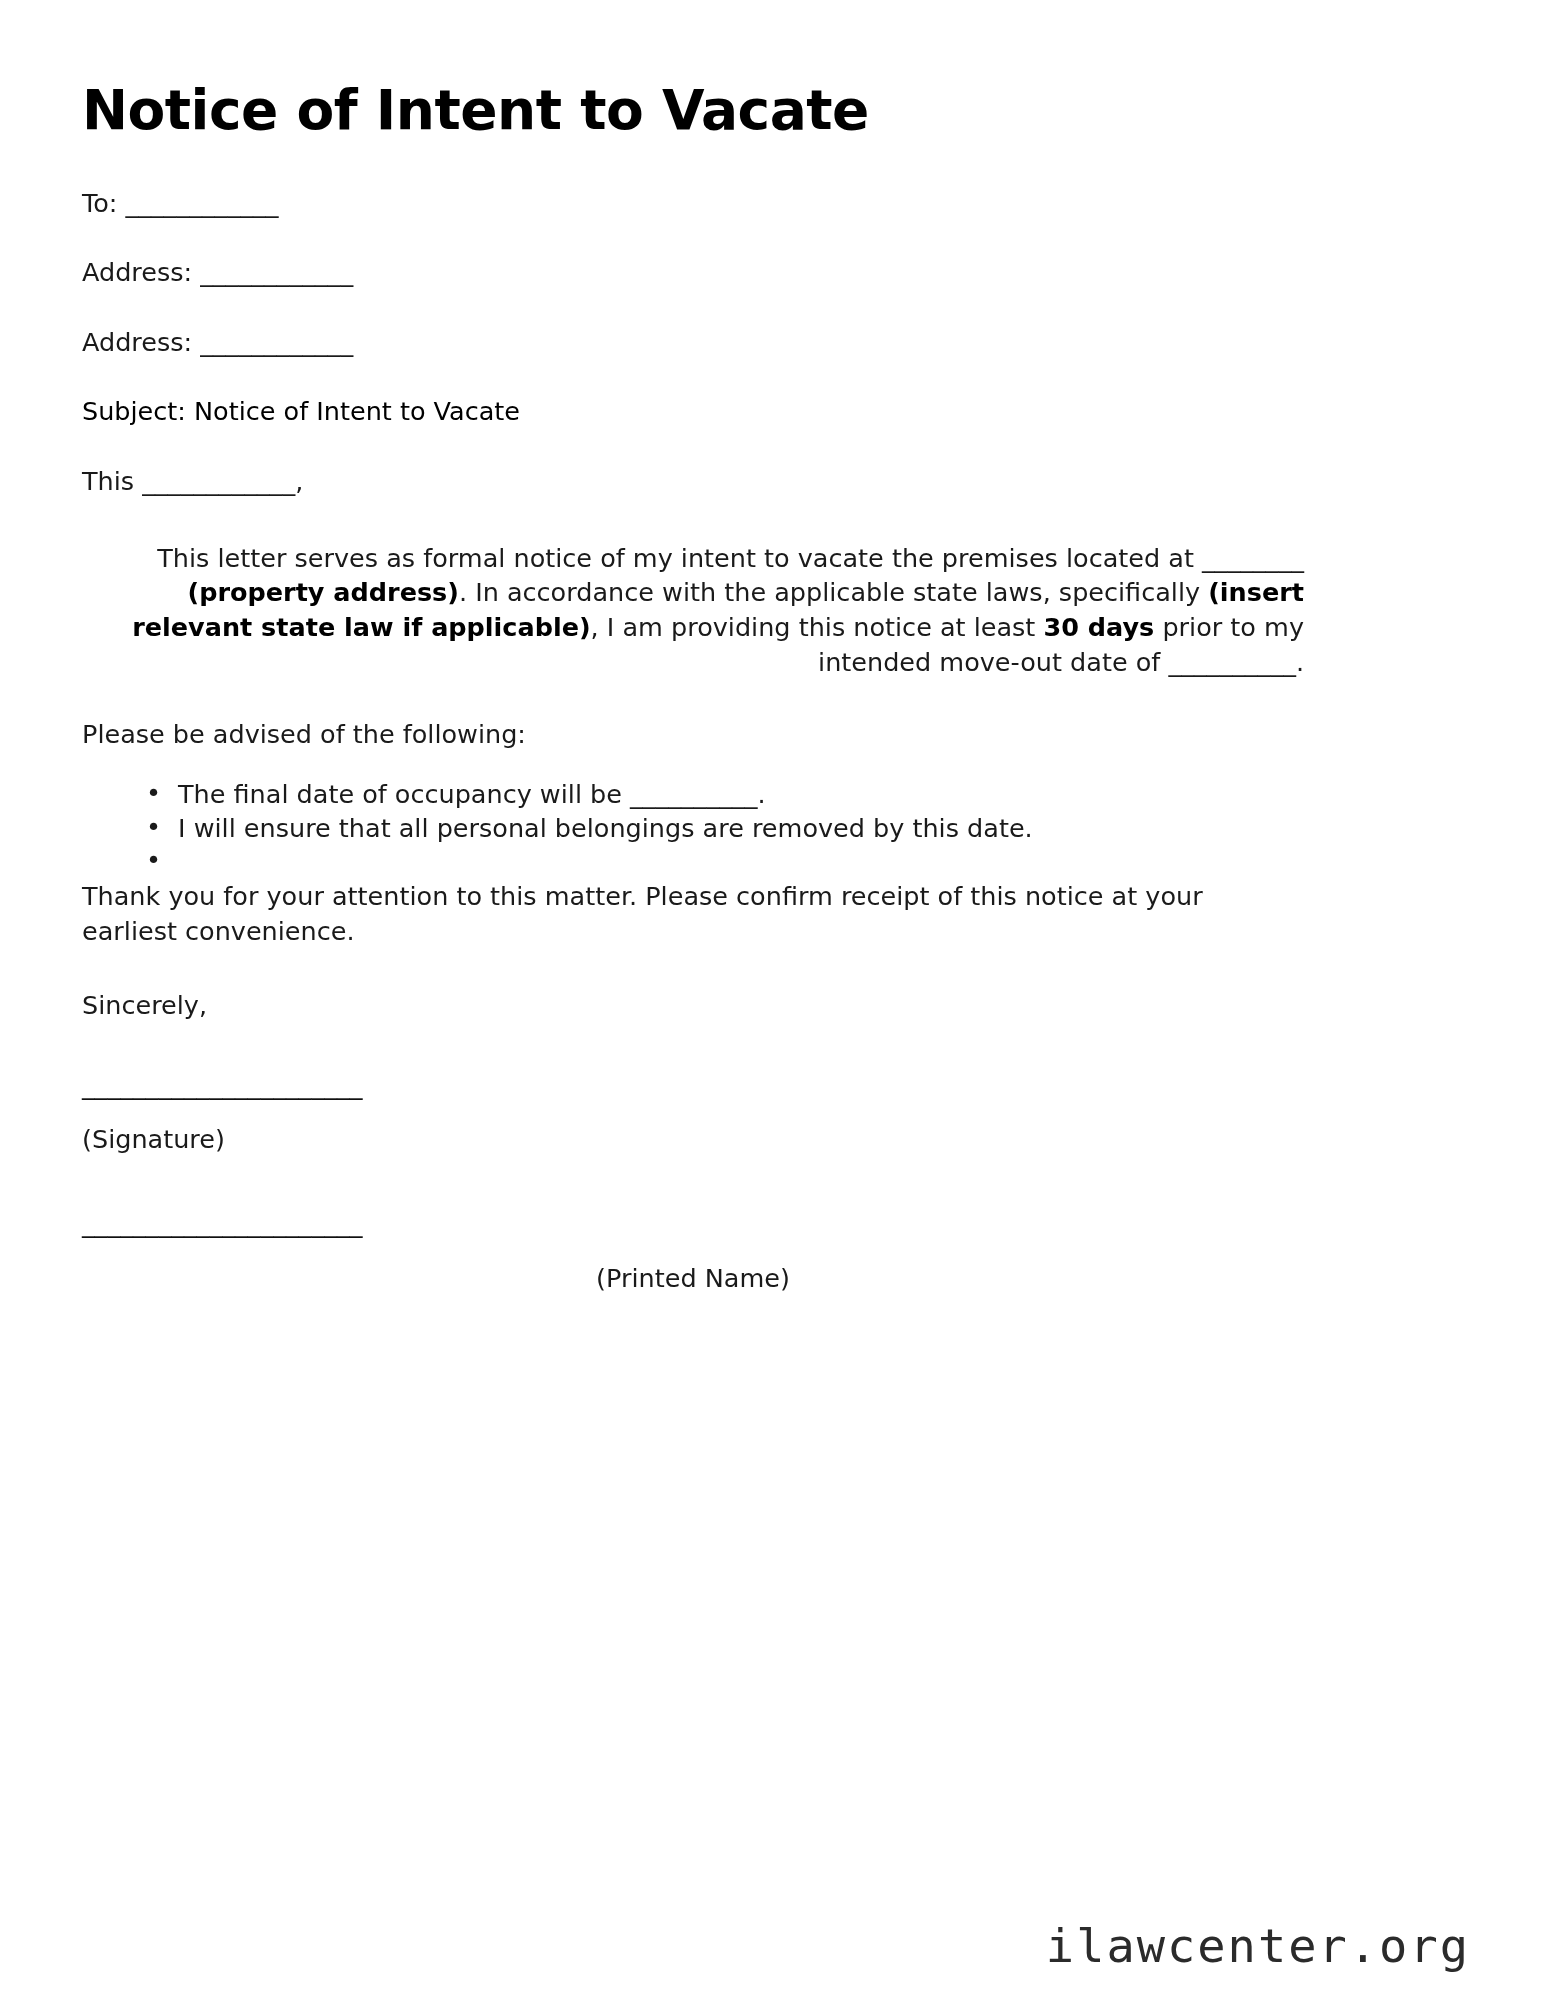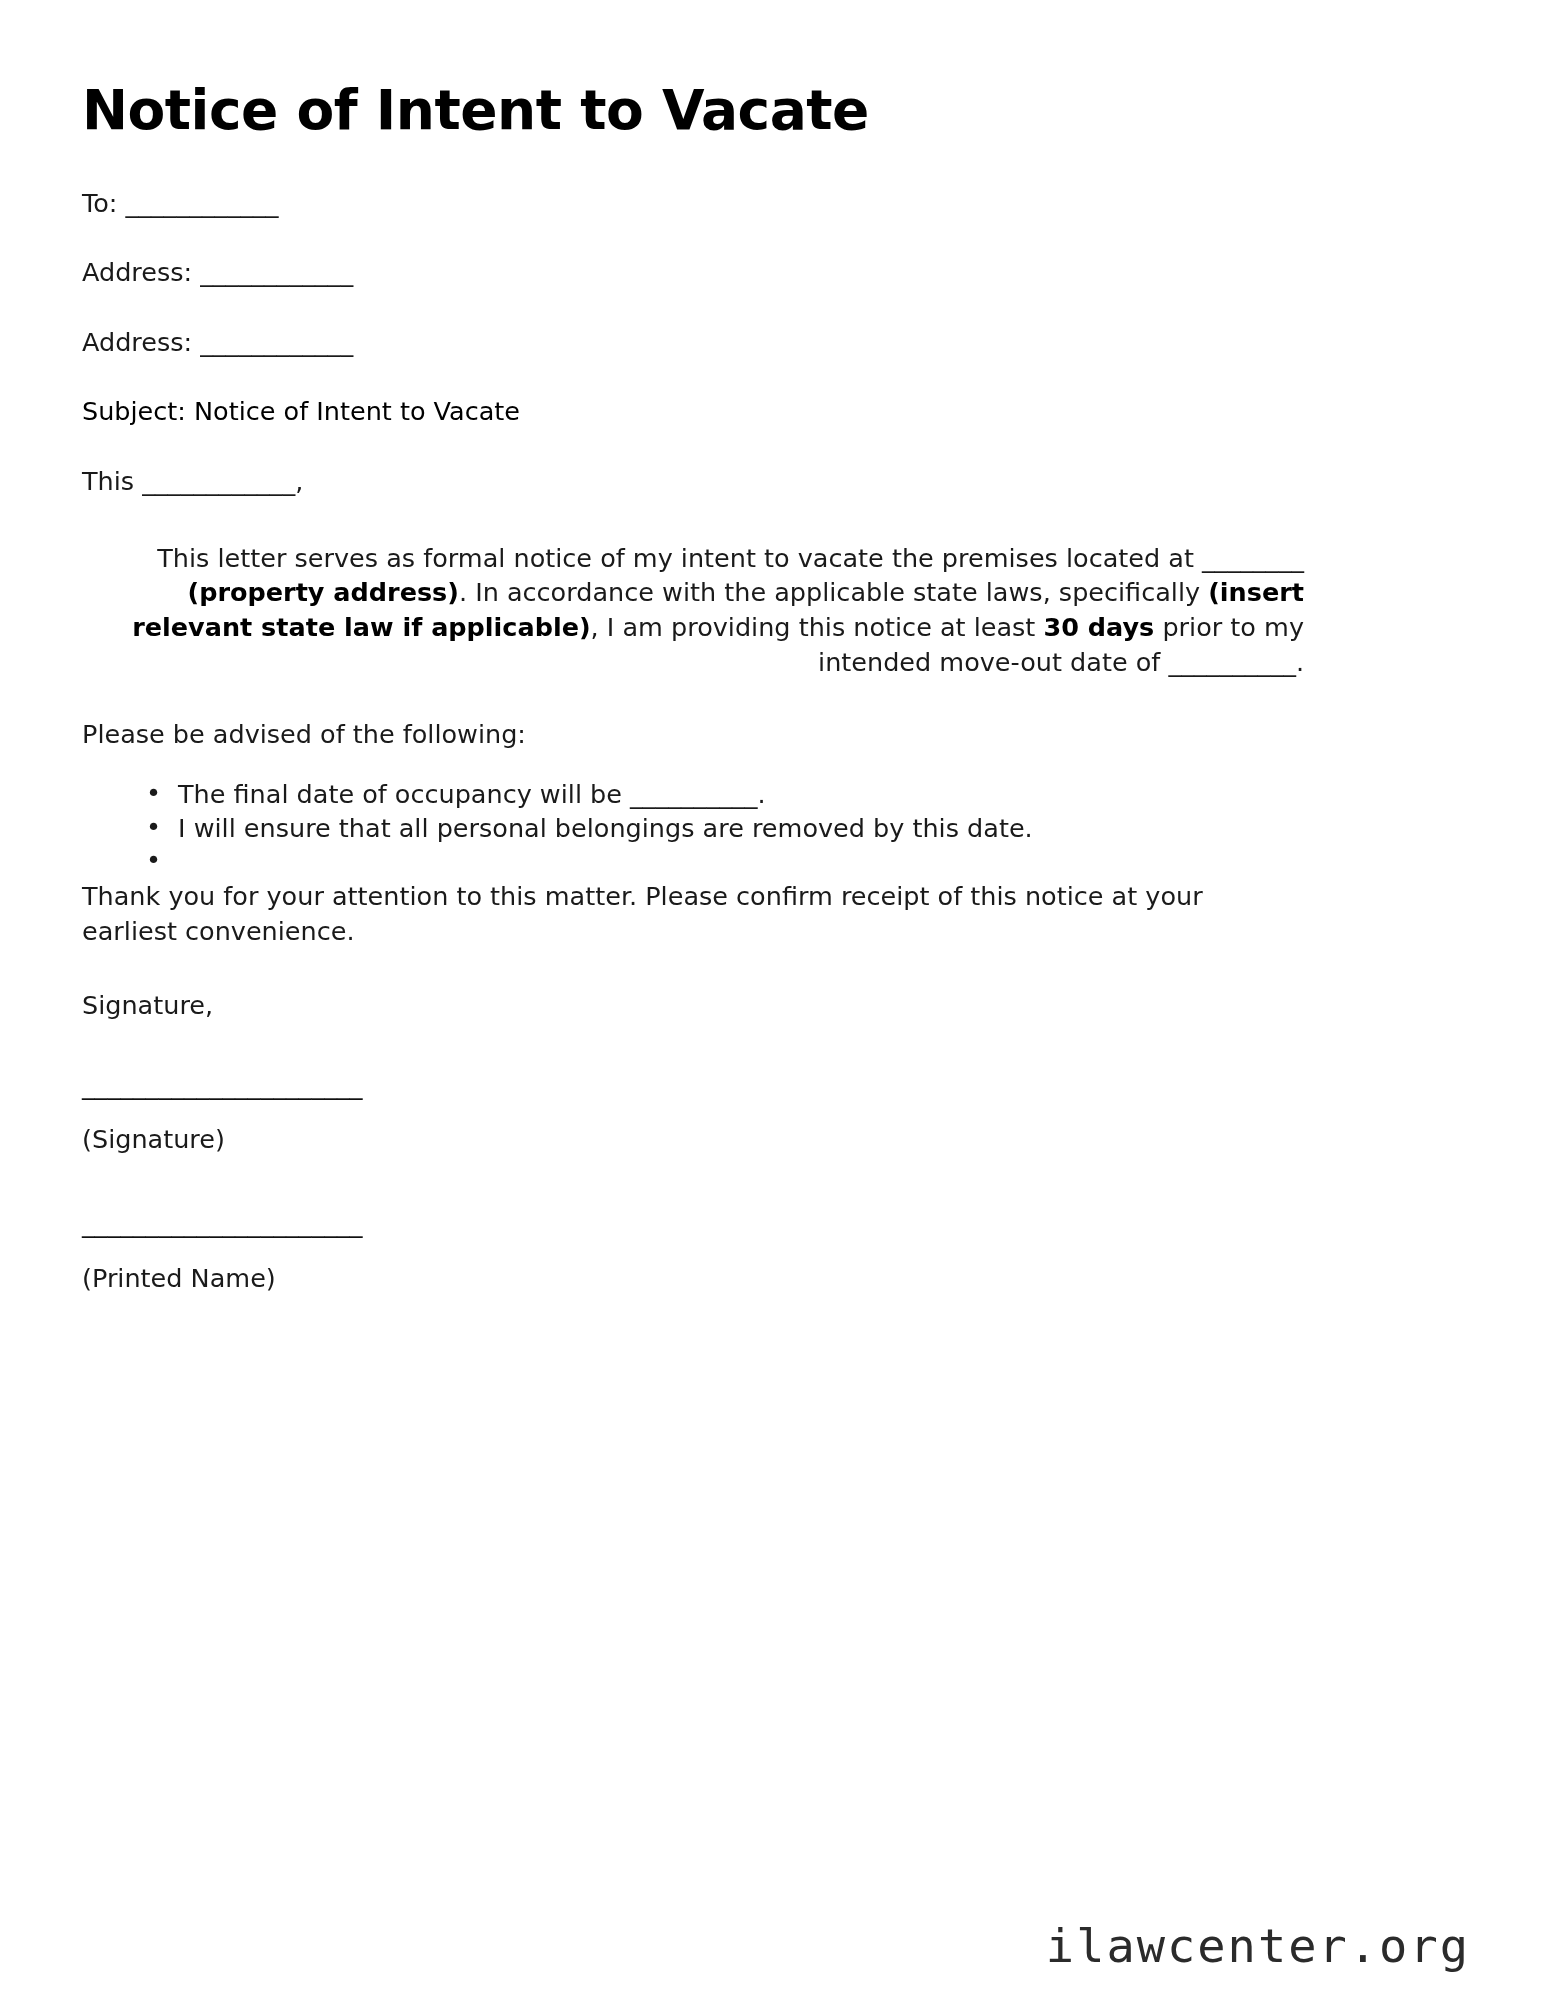--- a/index.html
+++ b/index.html
@@ -119,21 +119,21 @@
     color: #111;
     white-space: pre;
   }
 
   .sig-caption {
     font-size: 25.5px;
     line-height: 1.2;
     margin: 0 0 56px 0;
     color: #1a1a1a;
   }
-  .sig-caption.last { margin-bottom: 0; }
+  .sig-caption.last { margin-bottom: 0; text-align: center; }
 
   .watermark {
     position: absolute;
     right: 84px;
     bottom: 38px;
     font-family: "DejaVu Sans Mono", monospace;
     font-size: 47px;
     letter-spacing: 2px;
     color: #2b2b2b;
     white-space: pre;
@@ -159,21 +159,21 @@
   <p class="lead-in">Please be advised of the following:</p>
 
   <ul class="bullets">
     <li><span class="bul">•</span><span>The final date of occupancy will be __________.</span></li>
     <li><span class="bul">•</span><span>I will ensure that all personal belongings are removed by this date.</span></li>
     <li><span class="bul">•</span></li>
   </ul>
 
   <p class="closing-par">Thank you for your attention to this matter. Please confirm receipt of this notice at your earliest convenience.</p>
 
-  <p class="sincerely">Signature,</p>
+  <p class="sincerely">Sincerely,</p>
 
   <p class="sig-rule">______________________</p>
   <p class="sig-caption">(Signature)</p>
 
   <p class="sig-rule">______________________</p>
   <p class="sig-caption last">(Printed Name)</p>
 
 </div>
 
 <div class="watermark">ilawcenter.org</div>

